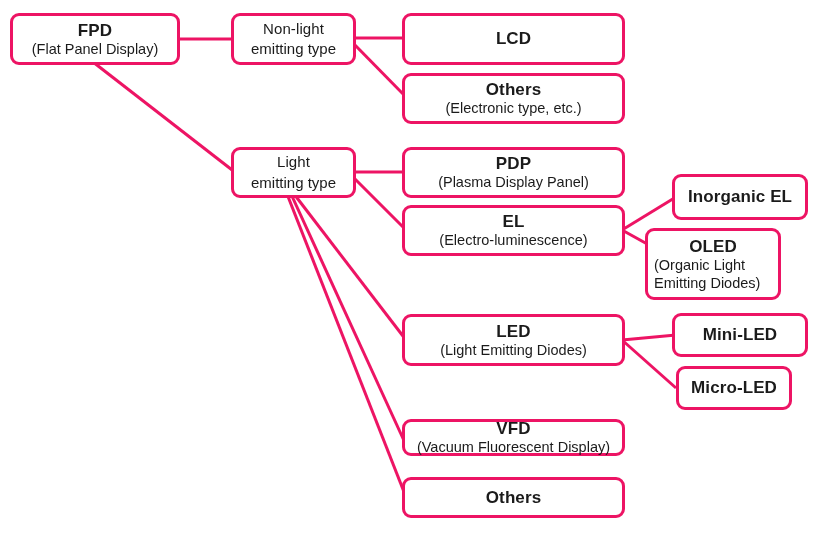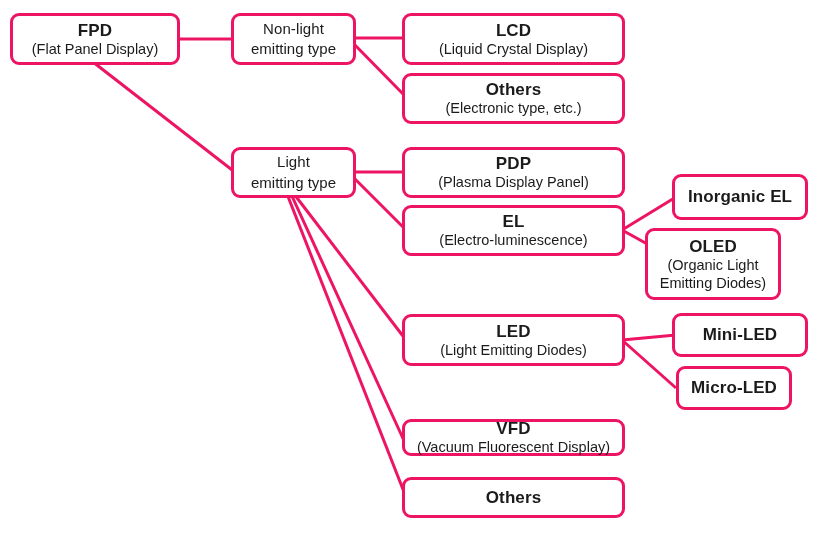--- a/index.html
+++ b/index.html
@@ -21,21 +21,20 @@
   .wires line{stroke:var(--accent);stroke-width:3;fill:none;}
   .node{
     position:absolute;
     background:var(--node-background);
     border:3px solid var(--accent);
     border-radius:9px;
     display:flex;
     flex-direction:column;
     align-items:center;
     justify-content:center;
-    text-align:center;
     padding:14px 6px;
     line-height:1.25;
   }
   .node .title{
     font-weight:bold;
     font-size:17px;
     letter-spacing:0.1px;
   }
   .node .subtitle{
     font-weight:normal;
@@ -75,21 +74,20 @@
     <div class="subtitle">(Flat Panel Display)</div>
   </div>
 
   <div class="node cat" style="left:231px;top:13px;width:125px;height:52px;">
     <div class="title">Non-light</div>
     <div class="subtitle">emitting type</div>
   </div>
 
   <div class="node" style="left:402px;top:13px;width:223px;height:52px;">
     <div class="title">LCD</div>
-    <div class="subtitle">(Liquid Crystal Display)</div>
   </div>
 
   <div class="node" style="left:402px;top:73px;width:223px;height:51px;">
     <div class="title">Others</div>
     <div class="subtitle">(Electronic type, etc.)</div>
   </div>
 
   <div class="node cat" style="left:231px;top:147px;width:125px;height:51px;">
     <div class="title">Light</div>
     <div class="subtitle">emitting type</div>

